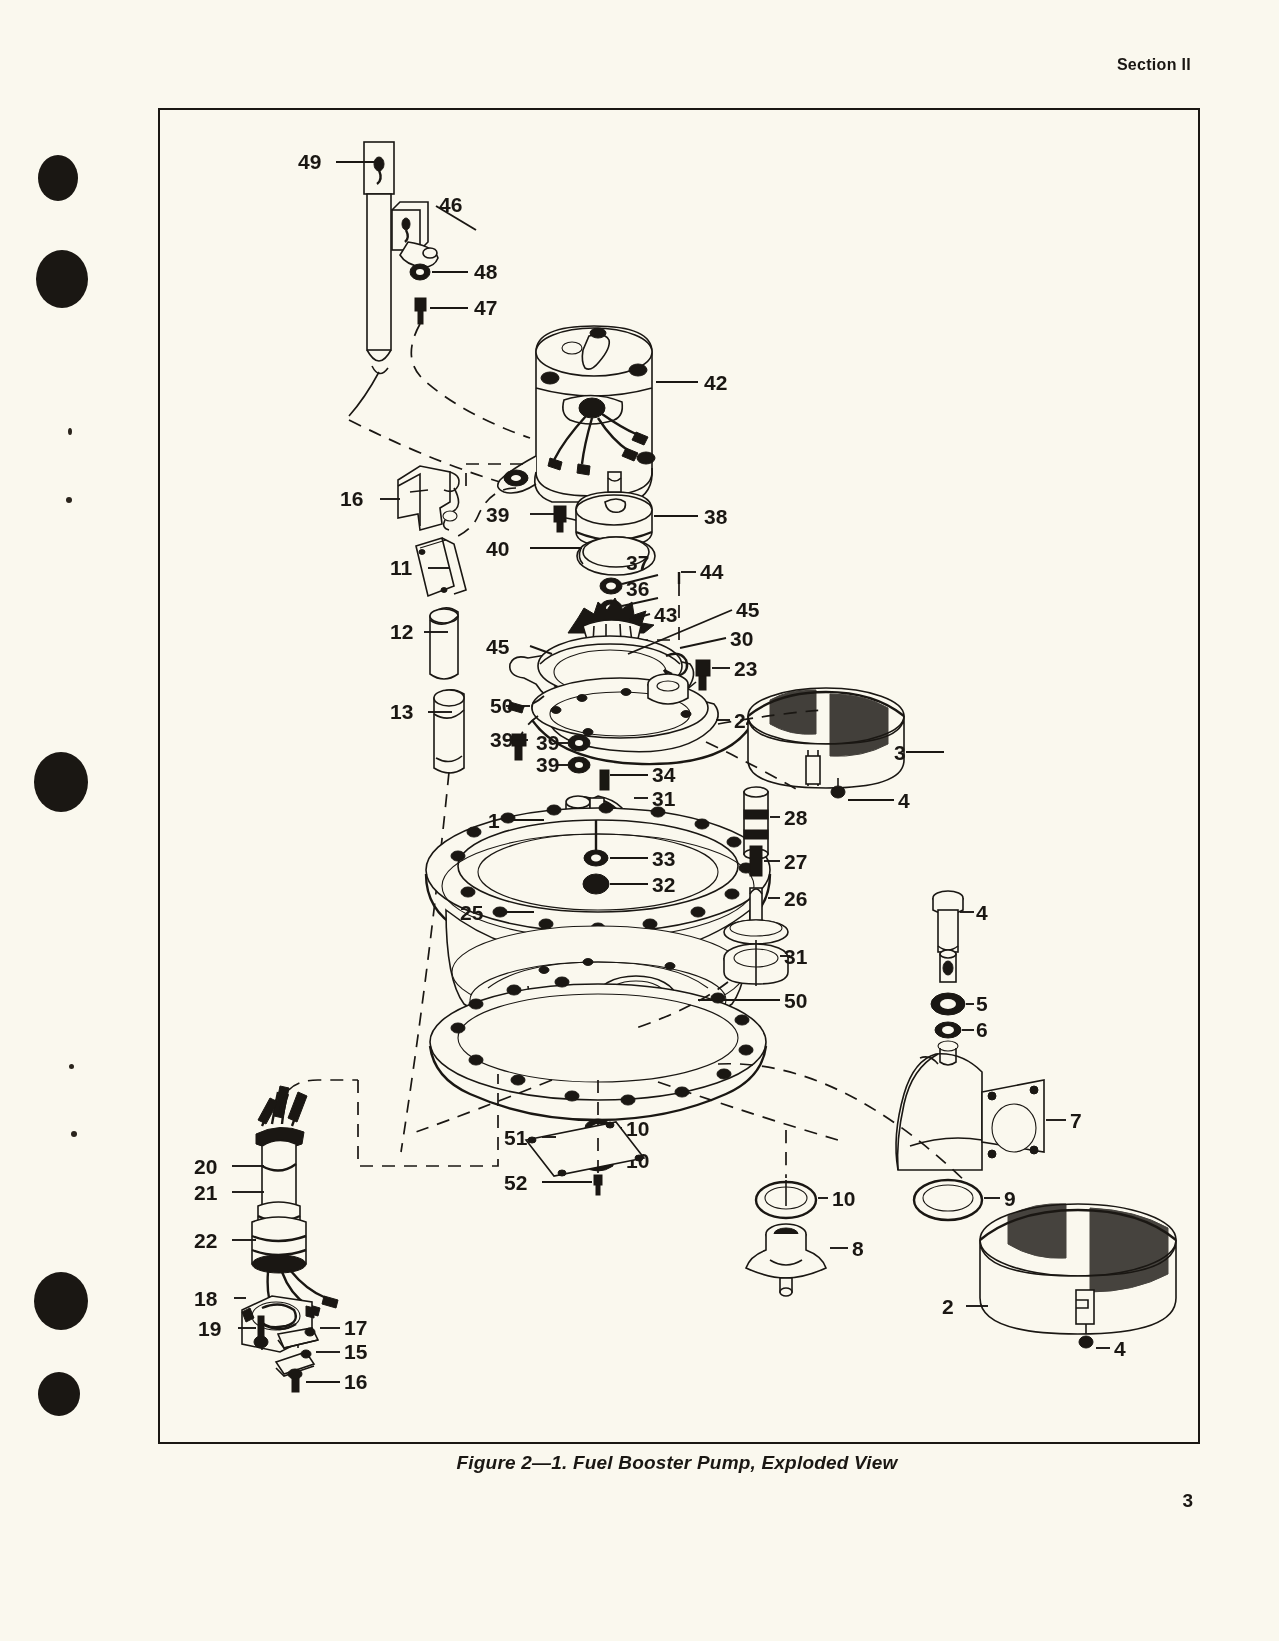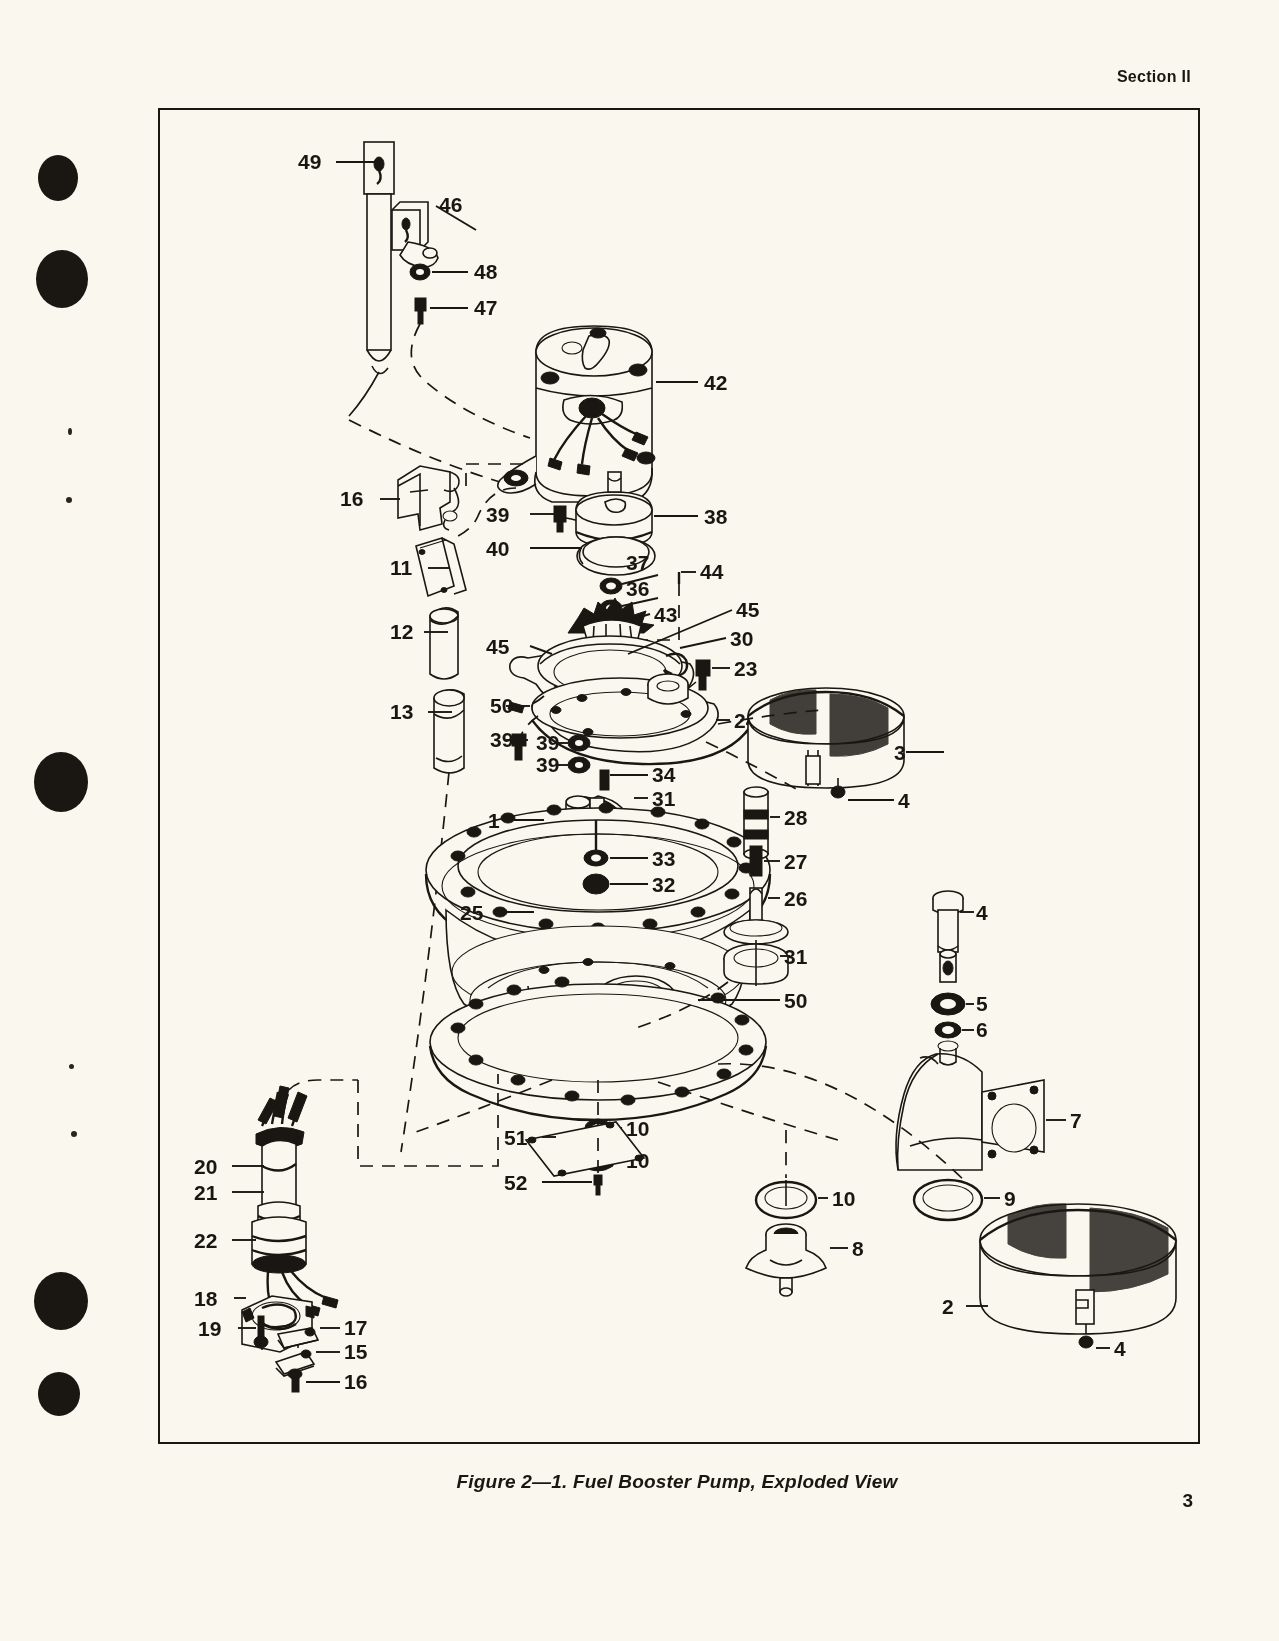--- a/index.html
+++ b/index.html
@@ -13,36 +13,35 @@
   }
   .page{position:absolute;inset:0;}
 
   
   .hdr{position:absolute;top:54px;left:0;width:100%;height:26px;}
   .hdr-title{
     position:absolute;left:0;width:100%;text-align:center;
     font-size:19px;font-weight:bold;letter-spacing:.5px;
   }
   .hdr-section{
-    position:absolute;right:88px;top:14px;
+    position:absolute;right:88px;top:2px;
     font-size:16px;font-weight:bold;letter-spacing:.3px;
   }
 
   
   .figbox{
     position:absolute;left:158px;top:108px;
     width:1038px;height:1332px;
     border:2px solid #1a1713;
     background:transparent;
   }
   .caption{
     position:absolute;left:158px;top:1452px;width:1038px;
     text-align:center;font-size:19px;font-style:italic;font-weight:bold;
     letter-spacing:.2px;
-    margin-top:19px;
   }
   .pageno{
     position:absolute;right:86px;top:1490px;
     font-size:19px;font-weight:bold;
   }
 
   
   .punch{position:absolute;background:#1a1713;border-radius:50%;}
   .speck{position:absolute;background:#2a241c;border-radius:50%;}
 

